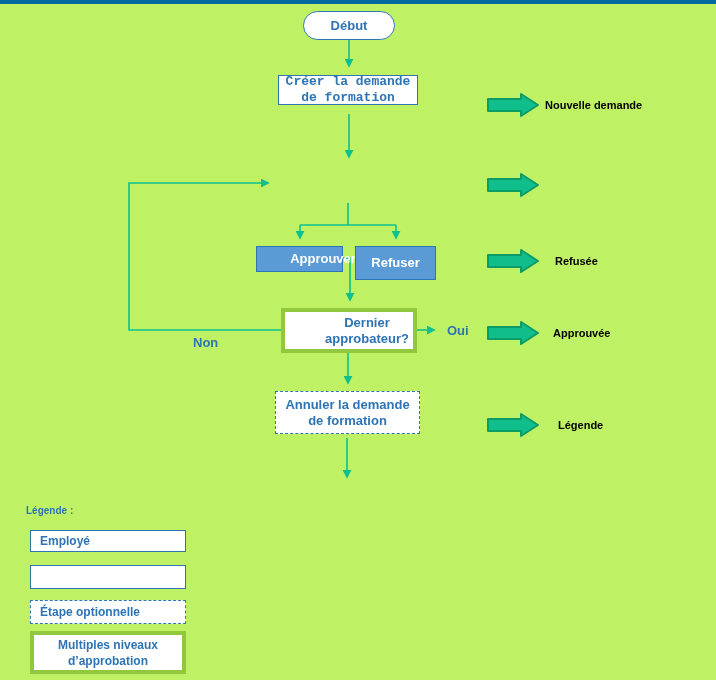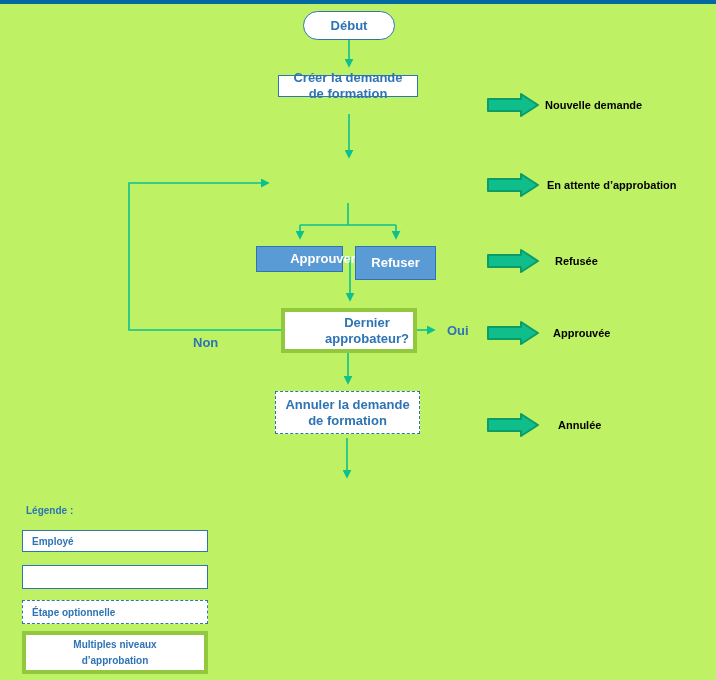--- a/index.html
+++ b/index.html
@@ -27,22 +27,22 @@
   }
   .status-label {
     position:absolute; font-weight:bold; font-size:11px; color:#000000;
     white-space:nowrap; transform:translateY(-50%);
   }
 
   .legend-title {
     position:absolute; left:26px; top:501px; font-weight:bold; font-size:10px; color:#2E74B5;
   }
   .legend-item {
-    position:absolute; left:22px; width:186px; display:flex; align-items:center;
-    font-weight:bold; font-size:10px; color:#2E74B5; background:#ffffff;
+    position:absolute; left:30px; width:156px; display:flex; align-items:center;
+    font-weight:bold; font-size:12px; color:#2E74B5; background:#ffffff;
     padding-left:9px; white-space:pre-line;
   }
   .legend-item.filled { color:#ffffff; }
   .legend-item.centered { justify-content:center; text-align:center; padding-left:0; line-height:16px; }
 </style>
 </head>
 <body>
 
 <div class="canvas">
 
@@ -68,43 +68,42 @@
       <path d="M488,95 H521 V90 L538,101 L521,112 V107 H488 Z"></path>
       <path d="M488,175 H521 V170 L538,181 L521,192 V187 H488 Z"></path>
       <path d="M488,251 H521 V246 L538,257 L521,268 V263 H488 Z"></path>
       <path d="M488,323 H521 V318 L538,329 L521,340 V335 H488 Z"></path>
       <path d="M488,415 H521 V410 L538,421 L521,432 V427 H488 Z"></path>
     </g>
   </svg>
 
   <div class="node terminator" style="left:303px; top:7px; width:92px; height:29px;">Début</div>
 
-  <div class="node process" style="left:278px; top:71px; width:140px; height:22px;">Créer la demande
+  <div class="node process" style="left:278px; top:71px; width:140px; height:30px;font-family:Liberation Mono, monospace;">Créer la demande
 de formation</div>
 
 
   <div class="node filled" style="left:256px; top:242px; width:87px; height:26px;padding-left:47px;">Approuver</div>
 
   <div class="node filled" style="left:355px; top:242px; width:81px; height:34px;">Refuser</div>
 
   <div class="node multi" style="left:281px; top:304px; width:136px; height:45px;padding-left:36px;">Dernier
 approbateur?</div>
 
   <div class="node optional" style="left:275px; top:387px; width:145px; height:43px;">Annuler la demande
 de formation</div>
 
 
   <div class="edge-label" style="left:193px; top:331px;">Non</div>
   <div class="edge-label" style="left:447px; top:319px;">Oui</div>
 
   <div class="status-label" style="left:545px; top:101px;">Nouvelle demande</div>
-  <div class="status-label" style="left:547px; top:181px;">En attente d’approbation</div>
   <div class="status-label" style="left:555px; top:257px;">Refusée</div>
   <div class="status-label" style="left:553px; top:329px;">Approuvée</div>
-  <div class="status-label" style="left:558px; top:421px;">Annulée</div>
+  <div class="status-label" style="left:558px; top:421px;">Légende</div>
 
   <div class="legend-title">Légende :</div>
 
   <div class="legend-item process" style="top:526px; height:22px;">Employé</div>
 
   <div class="legend-item filled" style="top:561px; height:24px;">Approbateur</div>
 
   <div class="legend-item multi centered" style="top:627px; height:43px;">Multiples niveaux
 d’approbation</div>
 

